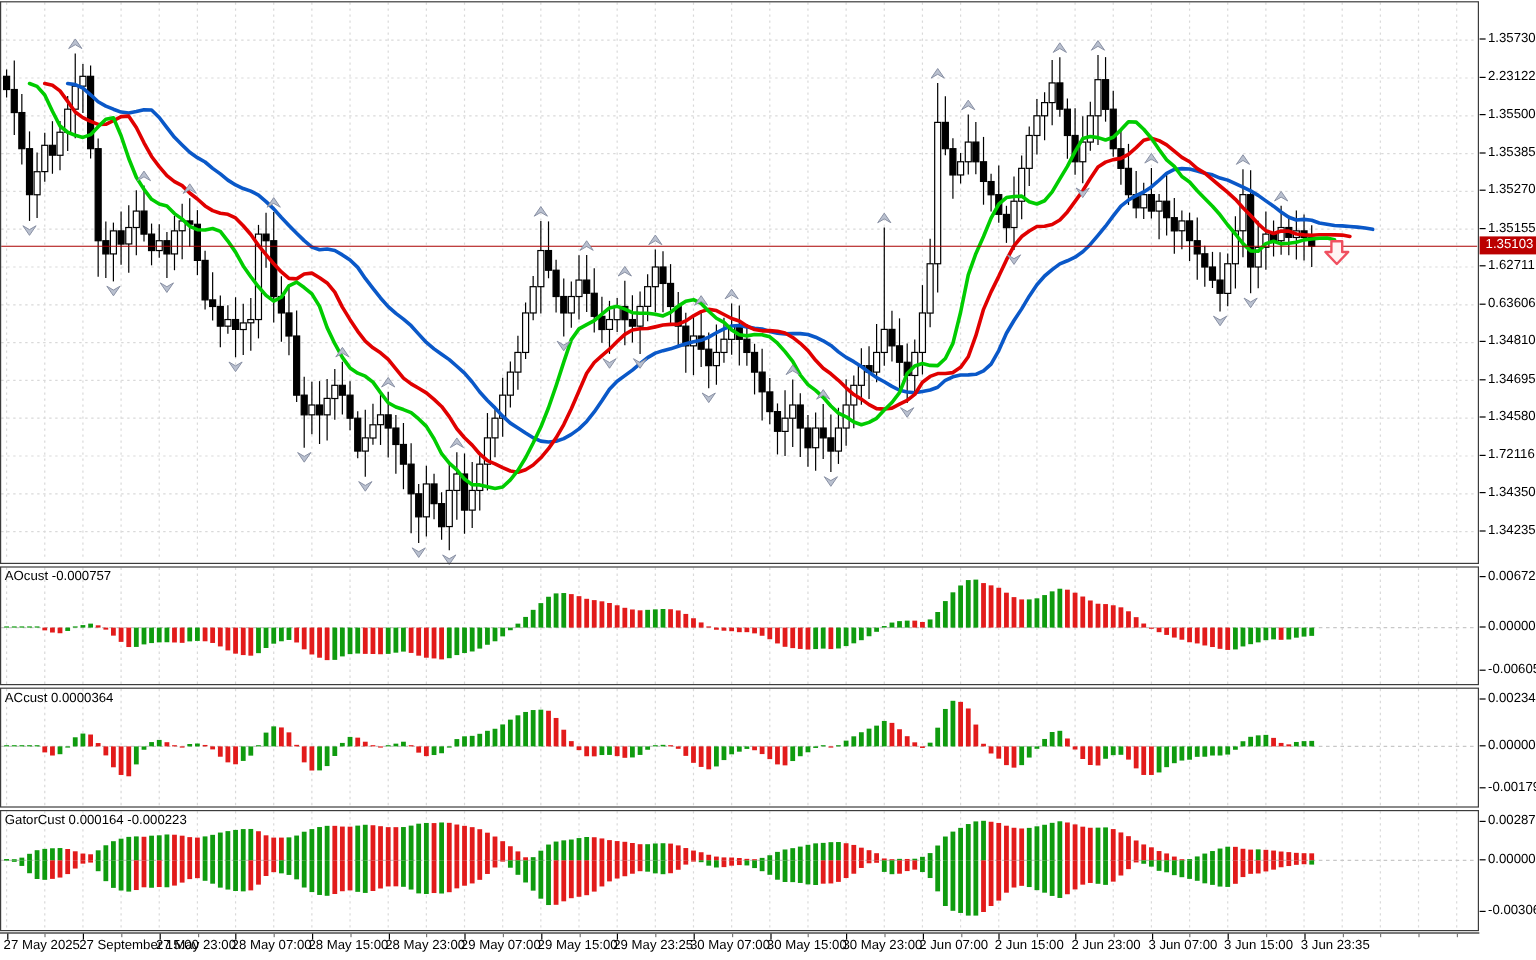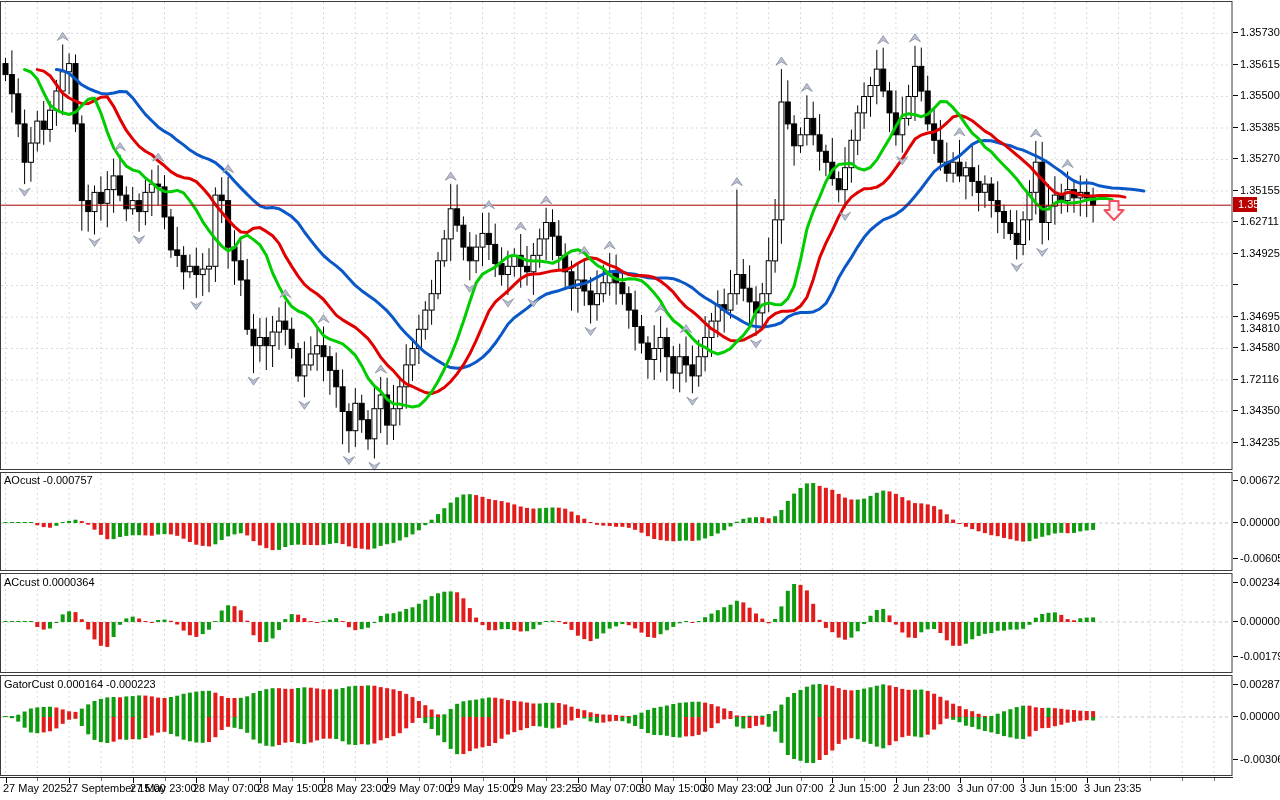--- a/index.html
+++ b/index.html
@@ -4,21 +4,21 @@
 <style>
   html,body{margin:0;padding:0;background:#ffffff;}
   body{width:1280px;height:800px;overflow:hidden;font-family:"Liberation Sans",sans-serif;font-size:11px;color:#000;}
   #app{position:relative;width:1280px;height:800px;background:#fff;}
   #plot{position:absolute;left:0;top:0;width:1233px;height:688px;border-radius:15px;}
   .panel-svg{position:absolute;left:0;display:block;}
   .ptitle{position:absolute;left:4px;color:#000;font-size:11px;white-space:nowrap;z-index:5;}
   #price-col{position:absolute;left:1233px;top:0;width:47px;height:800px;background:#fff;}
   .ylabel{position:absolute;left:7px;height:13px;line-height:13px;font-size:11px;color:#000;white-space:nowrap;}
   .ytick{position:absolute;left:0;width:5px;height:1px;background:#000;}
-  #price-badge{position:absolute;left:0;width:24px;height:15px;line-height:15px;padding-left:5px;box-sizing:border-box;color:#fff;font-size:11px;z-index:6;}
+  #price-badge{position:absolute;left:0;width:47px;height:15px;line-height:15px;padding-left:5px;box-sizing:border-box;color:#fff;font-size:11px;z-index:6;}
   #time-axis{position:absolute;left:0;top:777px;width:1233px;height:23px;border-top:1px solid #222;background:#fff;}
   .tlabel{position:absolute;top:4px;height:13px;line-height:13px;font-size:11px;color:#000;white-space:nowrap;}
   .tick-major{position:absolute;top:0;width:1px;height:5px;background:#000;}
   .tick-minor{position:absolute;top:0;width:1px;height:3px;background:#777;}
 </style>
 </head>
 <body>
 
 <div id="app">
   <div id="plot">
@@ -1362,35 +1362,35 @@
         <div class="tlabel" style="left: 957px;">3 Jun 07:00</div>
         <div class="tlabel" style="left: 1020px;">3 Jun 15:00</div>
         <div class="tlabel" style="left: 1084px;">3 Jun 23:35</div>
       </div>
   </div>
   <div id="price-col">
     <div id="price-badge" style="top: 197px; background: rgb(187, 0, 0);">1.35103</div>
   <div class="ytick" style="top: 32px;"></div>
       <div class="ylabel" style="top: 26px;">1.35730</div>
       <div class="ytick" style="top: 64px;"></div>
-      <div class="ylabel" style="top: 58px;">1.35615</div>
+      <div class="ylabel" style="top: 58px;">2.23122</div>
       <div class="ytick" style="top: 95px;"></div>
       <div class="ylabel" style="top: 89px;">1.35500</div>
       <div class="ytick" style="top: 127px;"></div>
       <div class="ylabel" style="top: 121px;">1.35385</div>
       <div class="ytick" style="top: 158px;"></div>
       <div class="ylabel" style="top: 152px;">1.35270</div>
       <div class="ytick" style="top: 190px;"></div>
       <div class="ylabel" style="top: 184px;">1.35155</div>
       <div class="ytick" style="top: 221px;"></div>
       <div class="ylabel" style="top: 215px;">1.62711</div>
       <div class="ytick" style="top: 253px;"></div>
-      <div class="ylabel" style="top: 247px;">1.34925</div>
+      <div class="ylabel" style="top: 247px;">0.63606</div>
       <div class="ytick" style="top: 284px;"></div>
-      <div class="ylabel" style="top: 278px; margin-top: 44px;">1.34810</div>
+      <div class="ylabel" style="top: 278px;">1.34810</div>
       <div class="ytick" style="top: 316px;"></div>
       <div class="ylabel" style="top: 310px;">1.34695</div>
       <div class="ytick" style="top: 347px;"></div>
       <div class="ylabel" style="top: 341px;">1.34580</div>
       <div class="ytick" style="top: 379px;"></div>
       <div class="ylabel" style="top: 373px;">1.72116</div>
       <div class="ytick" style="top: 410px;"></div>
       <div class="ylabel" style="top: 404px;">1.34350</div>
       <div class="ytick" style="top: 442px;"></div>
       <div class="ylabel" style="top: 436px;">1.34235</div>

